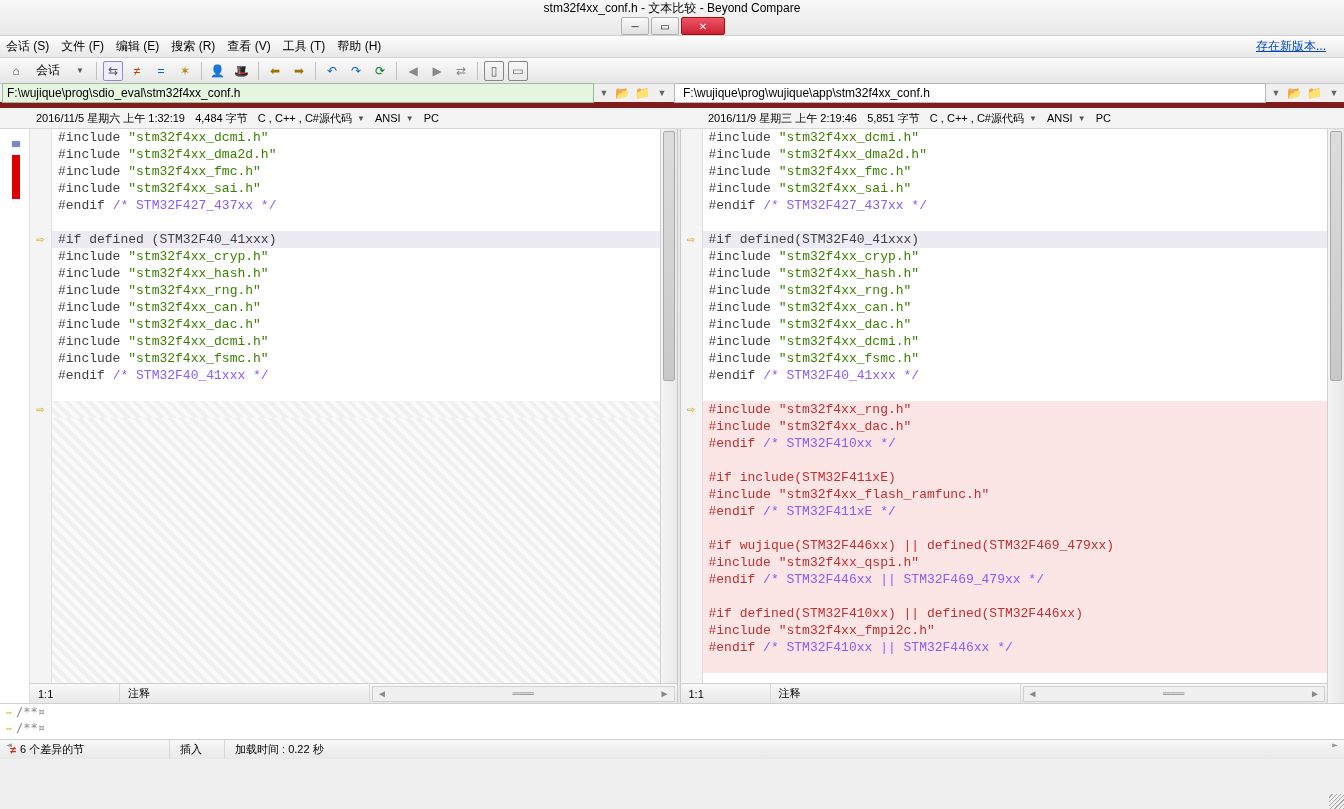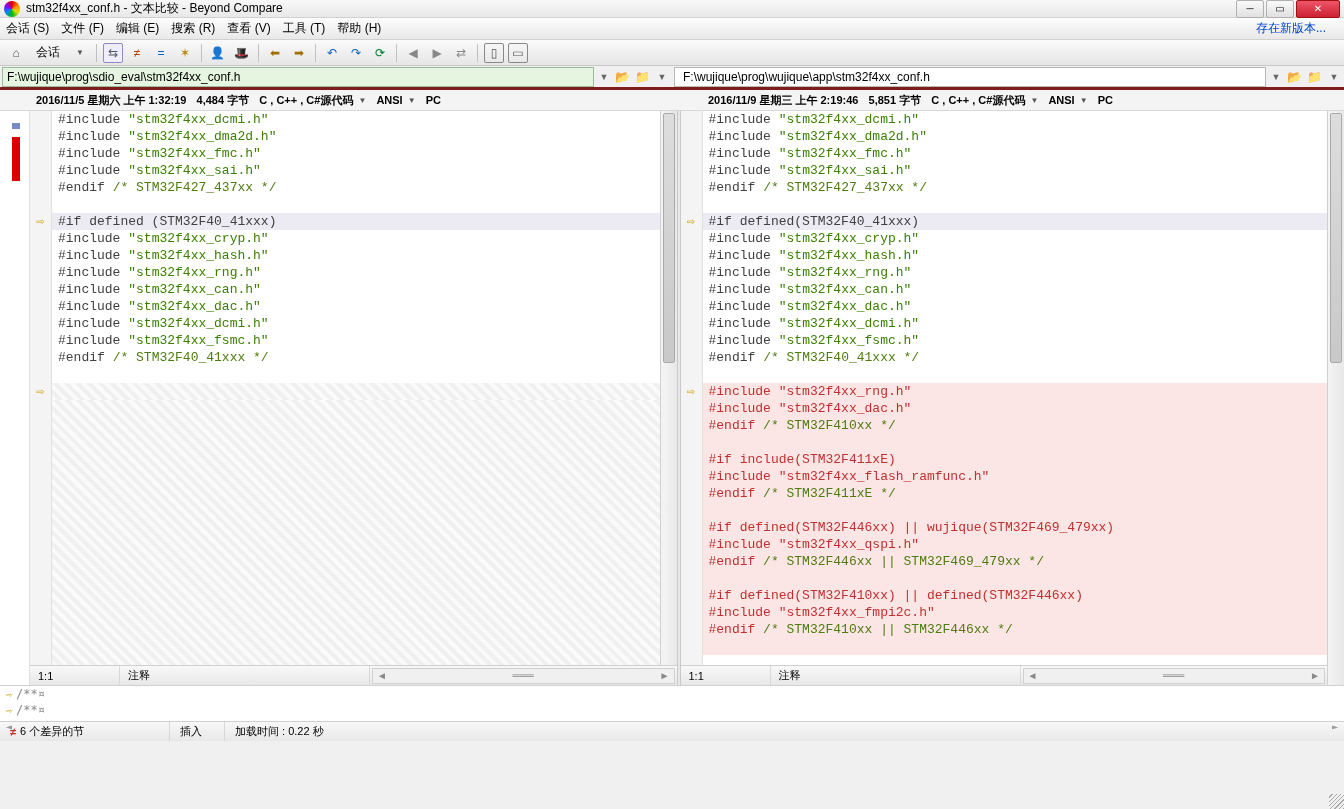--- a/index.html
+++ b/index.html
@@ -1,54 +1,54 @@
 <!DOCTYPE html>
 <html><head>
 <meta charset="utf-8">
 <style>
 * { margin: 0; padding: 0; box-sizing: border-box; }
 body { font-family: "Microsoft YaHei", "Segoe UI", Tahoma, sans-serif; font-size: 12px; background: #f0f0f0; overflow: hidden; width: 1344px; height: 809px; }
-.titlebar { height: 18px; background: linear-gradient(#f8f8f8, #e8e8e8); display: flex; align-items: center; padding: 0 4px; border-bottom: 1px solid #d0d0d0; }
+.titlebar { height: 36px; background: linear-gradient(#f8f8f8, #e8e8e8); display: flex; align-items: center; padding: 0 4px; border-bottom: 1px solid #d0d0d0; flex-direction: column; }
 .titlebar .app-icon { width: 16px; height: 16px; border-radius: 50%; background: conic-gradient(#d00, #f80, #dd0, #0b0, #08f, #80f, #d00); margin-right: 6px; }
 .titlebar .title-text { flex: 1; }
 .win-btns { display: flex; }
 .win-btn { width: 28px; height: 18px; border: 1px solid #b0b0b0; background: linear-gradient(#fafafa,#e0e0e0); margin-left: 2px; display: flex; align-items: center; justify-content: center; font-size: 10px; border-radius: 2px; }
 .win-btn.close { background: linear-gradient(#e56,#c23); color: #fff; border-color: #a01010; width: 44px; }
 .menubar { height: 22px; background: linear-gradient(#fdfdfd,#e8e8e8); display: flex; align-items: center; padding: 0 6px; border-bottom: 1px solid #d0d0d0; }
 .menubar span { margin-right: 12px; cursor: default; }
-.menubar .new-version { margin-left: auto; color: #0044cc; }
+.menubar .new-version { margin-left: auto; color: #0044cc; text-decoration: underline; }
 .toolbar { height: 26px; background: linear-gradient(#fafafa,#e6e6e6); display: flex; align-items: center; padding: 0 6px; gap: 4px; border-bottom: 1px solid #c8c8c8; }
 .tb-btn { width: 20px; height: 20px; display: inline-flex; align-items: center; justify-content: center; font-size: 12px; color: #555; border-radius: 2px; }
 .tb-sep { width: 1px; height: 18px; background: #c0c0c0; margin: 0 2px; }
 .tb-label { padding: 0 6px; }
-.pathbar { height: 24px; display: flex; border-bottom: 3px solid #7f1d1d; }
+.pathbar { height: 24px; display: flex; border-bottom: 6px solid #7f1d1d; }
 .path-half { flex: 1; display: flex; align-items: center; padding: 0 2px; gap: 2px; }
 .path-input { flex: 1; height: 20px; border: 1px solid #9cba9c; background: #e6f5e0; font-size: 12px; padding: 0 4px; font-family: inherit; }
 .path-input.right { background: #fff; border-color: #b8b8b8; padding-left: 8px; }
 .path-dd { width: 16px; height: 20px; display: flex; align-items: center; justify-content: center; color: #666; font-size: 9px; }
 .path-icon { width: 18px; height: 18px; display: flex; align-items: center; justify-content: center; color: #a06000; }
-.infobar { height: 21px; display: flex; background: #f4f4f4; border-bottom: 1px solid #d8d8d8; font-size: 11px; font-weight: bold; }
+.infobar { height: 21px; display: flex; background: #f4f4f4; border-bottom: 1px solid #d8d8d8; font-size: 11px; }
 .info-half { flex: 1; display: flex; align-items: center; padding-left: 36px; gap: 2px; }
 .info-dd { font-size: 8px; color: #555; padding: 0 3px; }
 .compare-area { display: flex; height: 574px; }
 .thumb-col { width: 30px; background: #fff; border-right: 1px solid #e0e0e0; position: relative; }
 .thumb-mark { position: absolute; left: 12px; width: 8px; background: #d00; }
 .pane { flex: 1; display: flex; flex-direction: column; min-width: 0; }
 .pane-divider { width: 4px; background: #e8e8e8; border-left: 1px solid #c8c8c8; border-right: 1px solid #c8c8c8; }
 .code-scroll { flex: 1; overflow: hidden; position: relative; display: flex; }
 .gutter { width: 22px; background: #f4f4f4; border-right: 1px solid #e0e0e0; }
 .gutter-arrow { height: 17px; display: flex; align-items: center; justify-content: center; font-size: 10px; color: #cca000; }
 .code-body { flex: 1; background: #fff; font-family: Consolas, "Courier New", monospace; font-size: 13px; line-height: 17px; overflow: hidden; position: relative; }
 .code-line { height: 17px; padding-left: 6px; white-space: pre; }
 .hl-diff-minor { background: #ecebf3; }
 .hl-added { background: #fbe5e5; color: #c03030; }
 .hatched { background: repeating-linear-gradient(45deg, #fafafa, #fafafa 4px, #f0f0f0 4px, #f0f0f0 8px); }
 .kw { color: #404040; }
 .str { color: #3a7f00; }
-.cmt { color: #4d7c0f; }
+.cmt { color: #8b5cf6; }
 .vscroll { width: 17px; background: linear-gradient(to right,#f4f4f4,#e8e8e8); border-left: 1px solid #d0d0d0; position: relative; }
 .vthumb { position: absolute; left: 2px; right: 2px; background: linear-gradient(#ddd,#c8c8c8); border: 1px solid #aaa; border-radius: 2px; }
 .pane-status { height: 20px; background: linear-gradient(#f8f8f8,#e8e8e8); border-top: 1px solid #d0d0d0; display: flex; align-items: center; font-size: 11px; }
 .pane-status .cell { border-right: 1px solid #d8d8d8; padding: 0 8px; height: 100%; display: flex; align-items: center; }
 .hscroll { flex: 1; height: 16px; background: #f0f0f0; border: 1px solid #d0d0d0; display: flex; align-items: center; justify-content: space-between; padding: 0 4px; color: #888; font-size: 10px; margin: 2px; }
 .hscroll .track { flex:1; text-align:center; }
 .bottom-lines { height: 36px; background: #fff; border-top: 1px solid #d0d0d0; font-family: Consolas, monospace; font-size: 12px; }
 .bottom-line { height: 16px; display: flex; align-items: center; padding-left: 6px; color: #888; }
 .bl-arrow { color: #cca000; margin-right: 4px; font-size: 10px; }
 .bl-scroll-row { height: 16px; display:flex; align-items:center; padding: 0 6px; justify-content: space-between; color:#999; font-size:10px;}
@@ -267,21 +267,21 @@
           <div class="code-line"><span class="kw">#endif</span> <span class="cmt">/* STM32F40_41xxx */</span></div>
           <div class="code-line"></div>
           <div class="code-line hl-added">#include "stm32f4xx_rng.h"</div>
           <div class="code-line hl-added">#include "stm32f4xx_dac.h"</div>
           <div class="code-line hl-added">#endif <span class="cmt">/* STM32F410xx */</span></div>
           <div class="code-line hl-added"></div>
           <div class="code-line hl-added">#if include(STM32F411xE)</div>
           <div class="code-line hl-added">#include "stm32f4xx_flash_ramfunc.h"</div>
           <div class="code-line hl-added">#endif <span class="cmt">/* STM32F411xE */</span></div>
           <div class="code-line hl-added"></div>
-          <div class="code-line hl-added">#if defined(STM32F446xx) || wujique(STM32F469_479xx)</div>
+          <div class="code-line hl-added">#if wujique(STM32F446xx) || defined(STM32F469_479xx)</div>
           <div class="code-line hl-added">#include "stm32f4xx_qspi.h"</div>
           <div class="code-line hl-added">#endif <span class="cmt">/* STM32F446xx || STM32F469_479xx */</span></div>
           <div class="code-line hl-added"></div>
           <div class="code-line hl-added">#if defined(STM32F410xx) || defined(STM32F446xx)</div>
           <div class="code-line hl-added">#include "stm32f4xx_fmpi2c.h"</div>
           <div class="code-line hl-added">#endif <span class="cmt">/* STM32F410xx || STM32F446xx */</span></div>
           <div class="code-line hl-added"></div>
         </div>
     </div>
     <div class="pane-status">

